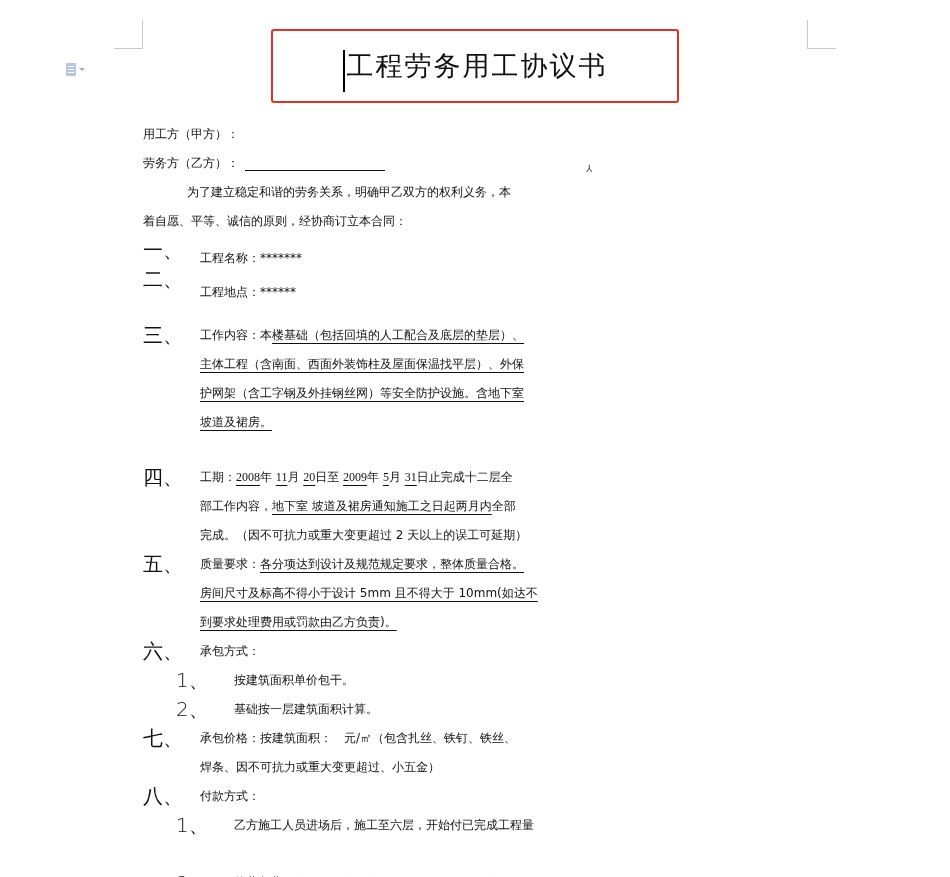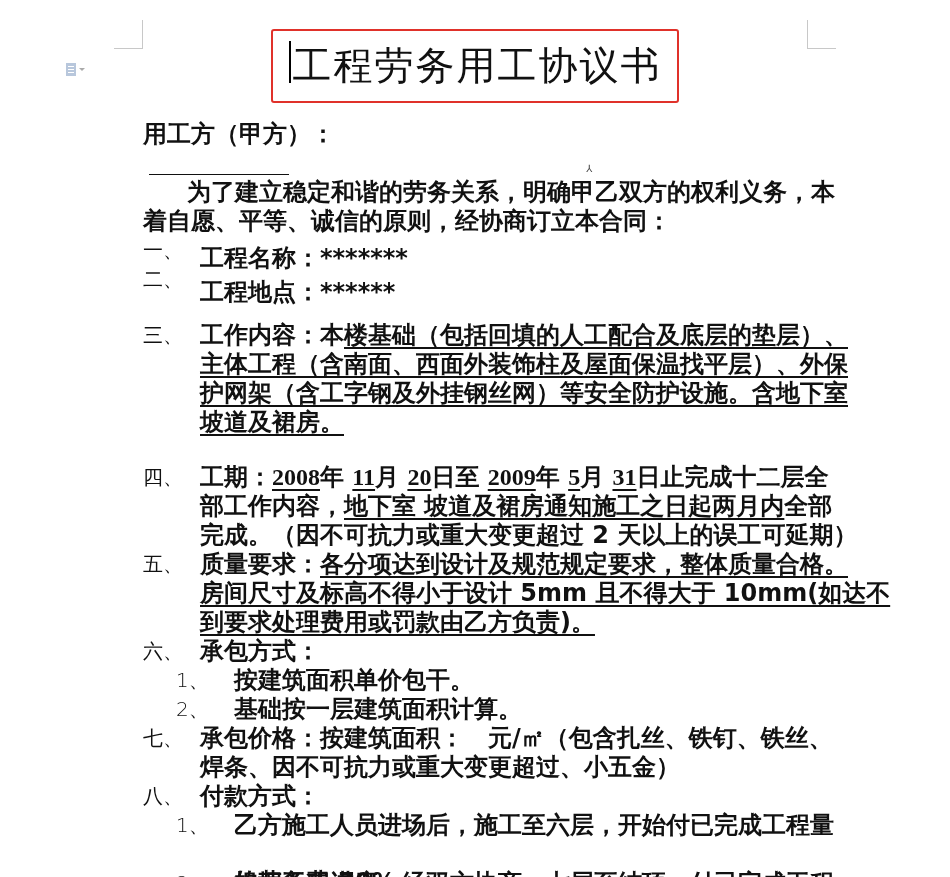--- a/index.html
+++ b/index.html
@@ -14,24 +14,24 @@
   .doc-icon { position:absolute; left:66px; top:61px; width:22px; height:16px; display:flex; align-items:center; gap:3px; }
   .doc-icon .sheet { width:10px; height:13px; background:#b8c7dc; position:relative; }
   .doc-icon .sheet::before { content:""; position:absolute; left:2px; top:3px; width:6px; height:1px; background:#fff; box-shadow:0 3px 0 #fff, 0 6px 0 #fff; }
   .doc-icon .caret { width:0; height:0; border-left:3px solid transparent; border-right:3px solid transparent; border-top:3px solid #aaa; }
 
   .title-box {
     position:absolute; left:271px; top:29px; width:408px; height:74px;
     border:2px solid #e0312a; border-radius:3px; box-sizing:border-box;
     display:flex; align-items:center; justify-content:center;
   }
-  .title-text { font-size:39px; letter-spacing:2px; font-family:"DejaVu Sans","Liberation Sans",sans-serif; font-weight:300; position:relative; padding-left:4px; }
+  .title-text { font-size:27px; letter-spacing:2px; font-family:"DejaVu Sans","Liberation Sans",sans-serif; font-weight:300; position:relative; padding-left:4px; }
   .cursor { position:absolute; left:0; top:2px; width:2px; height:42px; background:#000; }
 
-  .line { position:absolute; font-size:24px; line-height:28px; white-space:nowrap; font-family:"DejaVu Sans","Liberation Sans",sans-serif; font-weight:700; }
+  .line { position:absolute; font-size:12px; line-height:28px; white-space:nowrap; font-family:"DejaVu Sans","Liberation Sans",sans-serif; font-weight:400; }
   .num { position:absolute; font-size:20px; line-height:28px; font-family:"DejaVu Sans","Liberation Sans",sans-serif; font-weight:300; }
   .u { text-decoration:underline; text-underline-offset:4px; }
   .blank { display:inline-block; width:140px; border-bottom:1.5px solid #111; height:20px; vertical-align:-4px; margin-left:6px; }
   .mark { position:absolute; left:586px; top:163px; font-size:10px; color:#444; }
   .serifnum { font-family:"Liberation Serif","DejaVu Serif",serif; }
 </style>
 </head>
 <body>
 
 <div class="corner corner-tl"></div>
@@ -42,21 +42,21 @@
 </div>
 
 <div class="title-box">
   <div class="title-text">
     <span class="cursor"></span>
     <span>工程劳务用工协议书</span>
   </div>
 </div>
 
 <div class="line" style="left:143px;top:120px;"><span>用工方（甲方）：</span></div>
-<div class="line" style="left:143px;top:149px;"><span class="blank"></span></div>
+<div class="line" style="left:143px;top:149px;"><span>劳务方（乙方）：</span><span class="blank"></span></div>
 <div class="mark">⅄</div>
 
 <div class="line" style="left:187px;top:178px;">为了建立稳定和谐的劳务关系，明确甲乙双方的权利义务，本</div>
 <div class="line" style="left:143px;top:207px;">着自愿、平等、诚信的原则，经协商订立本合同：</div>
 
 <div class="num" style="left:143px;top:236px;">一、</div>
 <div class="line" style="left:200px;top:236px;margin-top:8px;">工程名称：*******</div>
 <div class="num" style="left:143px;top:265px;">二、</div>
 <div class="line" style="left:200px;top:278px;">工程地点：******</div>
 

